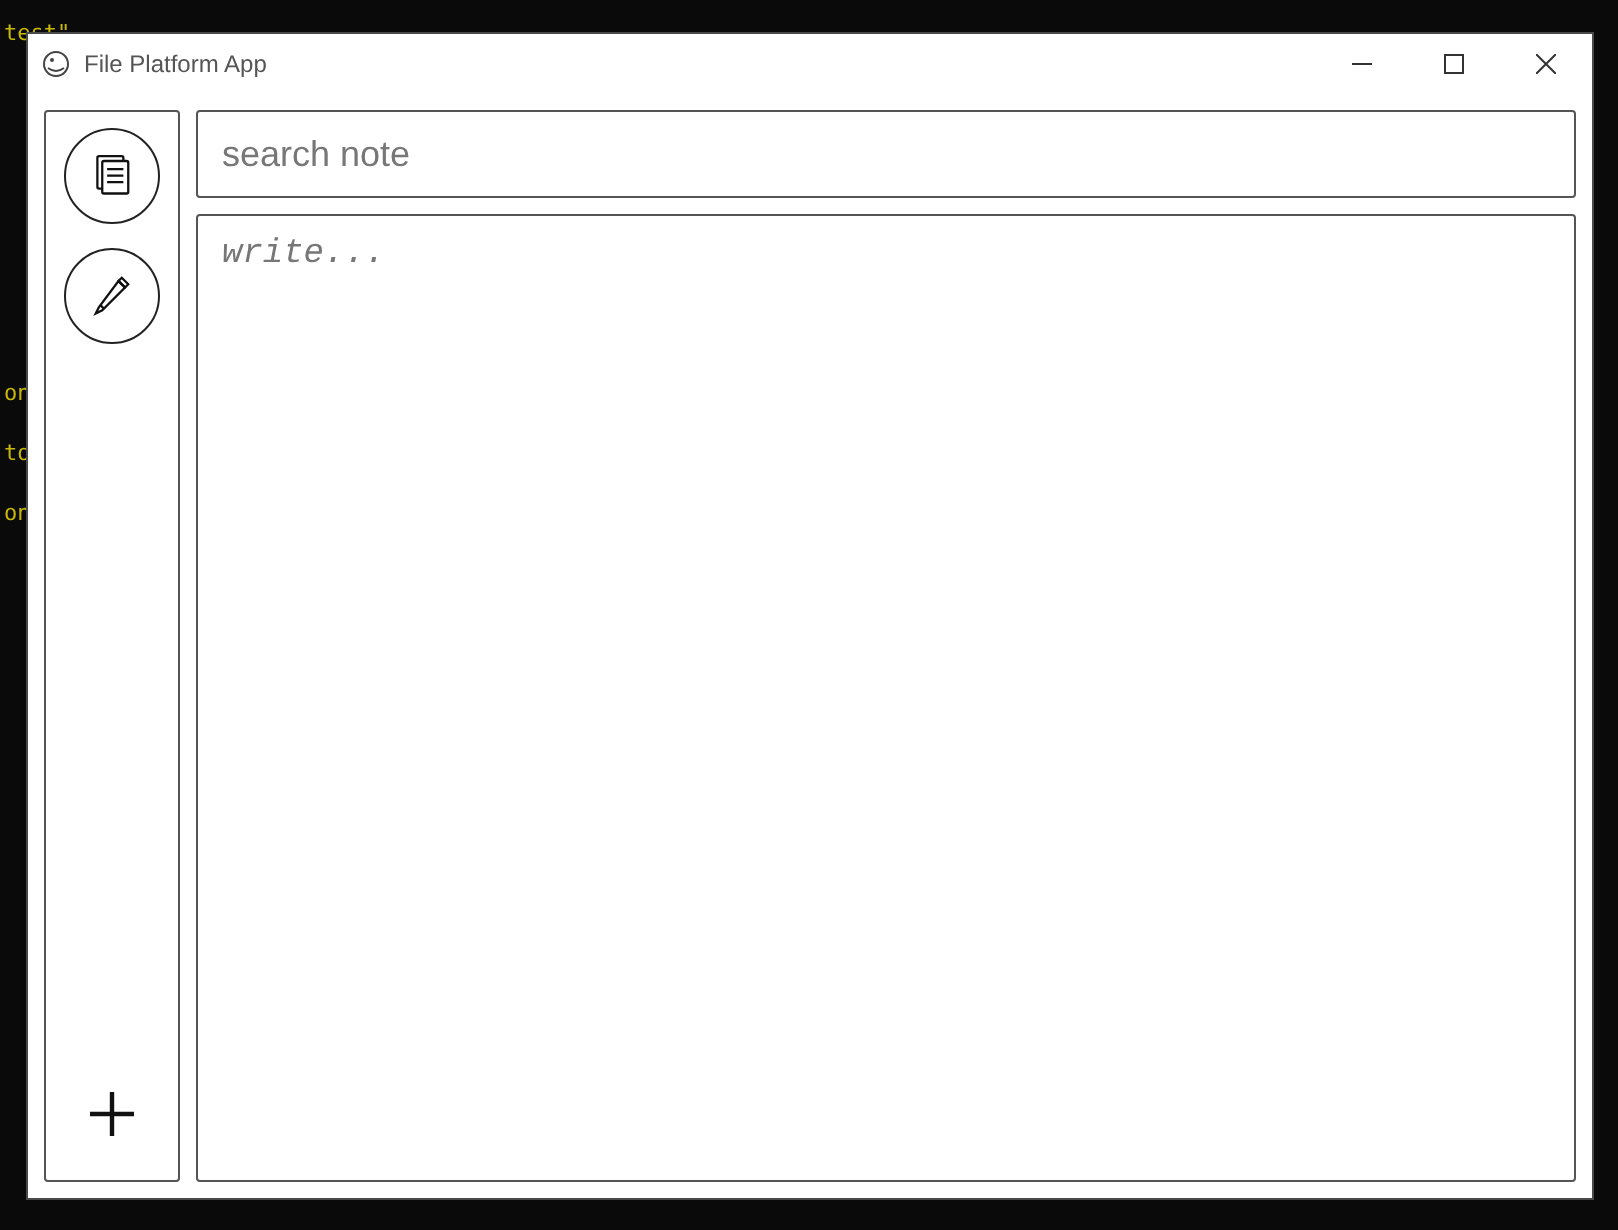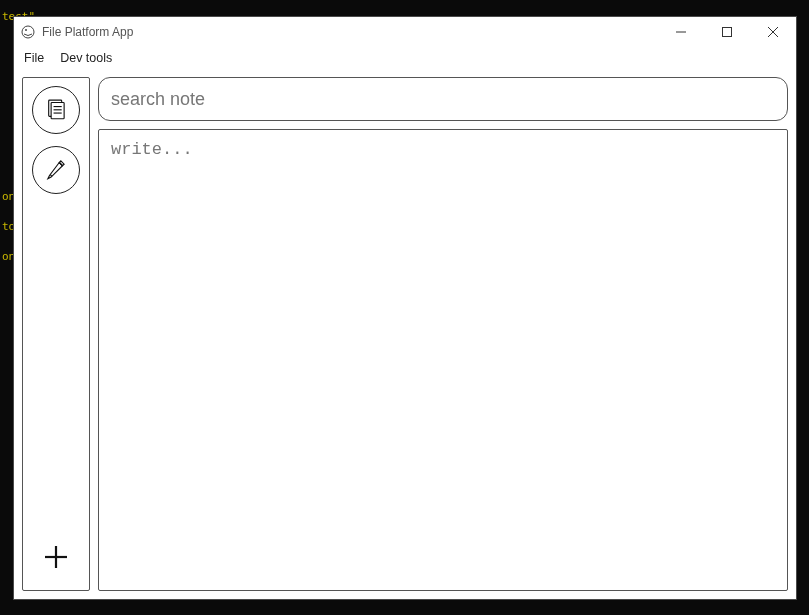--- a/index.html
+++ b/index.html
@@ -125,38 +125,39 @@
     .main {
       flex: 1;
       display: flex;
       flex-direction: column;
       gap: 8px;
       min-height: 0;
     }
     .search-input {
       height: 44px;
       border: 1px solid #555;
-      border-radius: 12px;
+      border-radius: 2px;
       padding: 0 12px;
       font-size: 18px;
       font-family: inherit;
       color: #222;
       outline: none;
     }
     .search-input::placeholder { color: #777; }
     .write-area {
       flex: 1;
       border: 1px solid #555;
       border-radius: 2px;
       padding: 10px 12px;
       font-family: "Courier New", monospace;
       font-size: 17px;
       color: #a16207;
       resize: none;
       outline: none;
+      font-style: italic;
     }
     .write-area::placeholder { color: #777; }
   </style>
 </head>
 <body>
 
 <div class="bg-noise">test"
 
 
 
@@ -191,24 +192,20 @@
       </button>
       <button class="win-btn">
         <svg viewBox="0 0 10 10">
             <line x1="0" y1="0" x2="10" y2="10" stroke="#333" stroke-width="1"></line>
             <line x1="10" y1="0" x2="0" y2="10" stroke="#333" stroke-width="1"></line>
           </svg>
       </button>
     </div>
   </div>
 
-  <div class="menubar">
-    <span class="menu-item">File</span>
-    <span class="menu-item">Dev tools</span>
-  </div>
 
   <div class="content">
 
     <div class="sidebar">
       <button class="tool-btn">
         <span>
           <svg viewBox="0 0 32 32">
             <rect x="7" y="5" width="16" height="20" rx="1"></rect>
             <rect x="10" y="8" width="16" height="20" rx="1" fill="#fff"></rect>
             <line x1="13" y1="13" x2="23" y2="13"></line>

